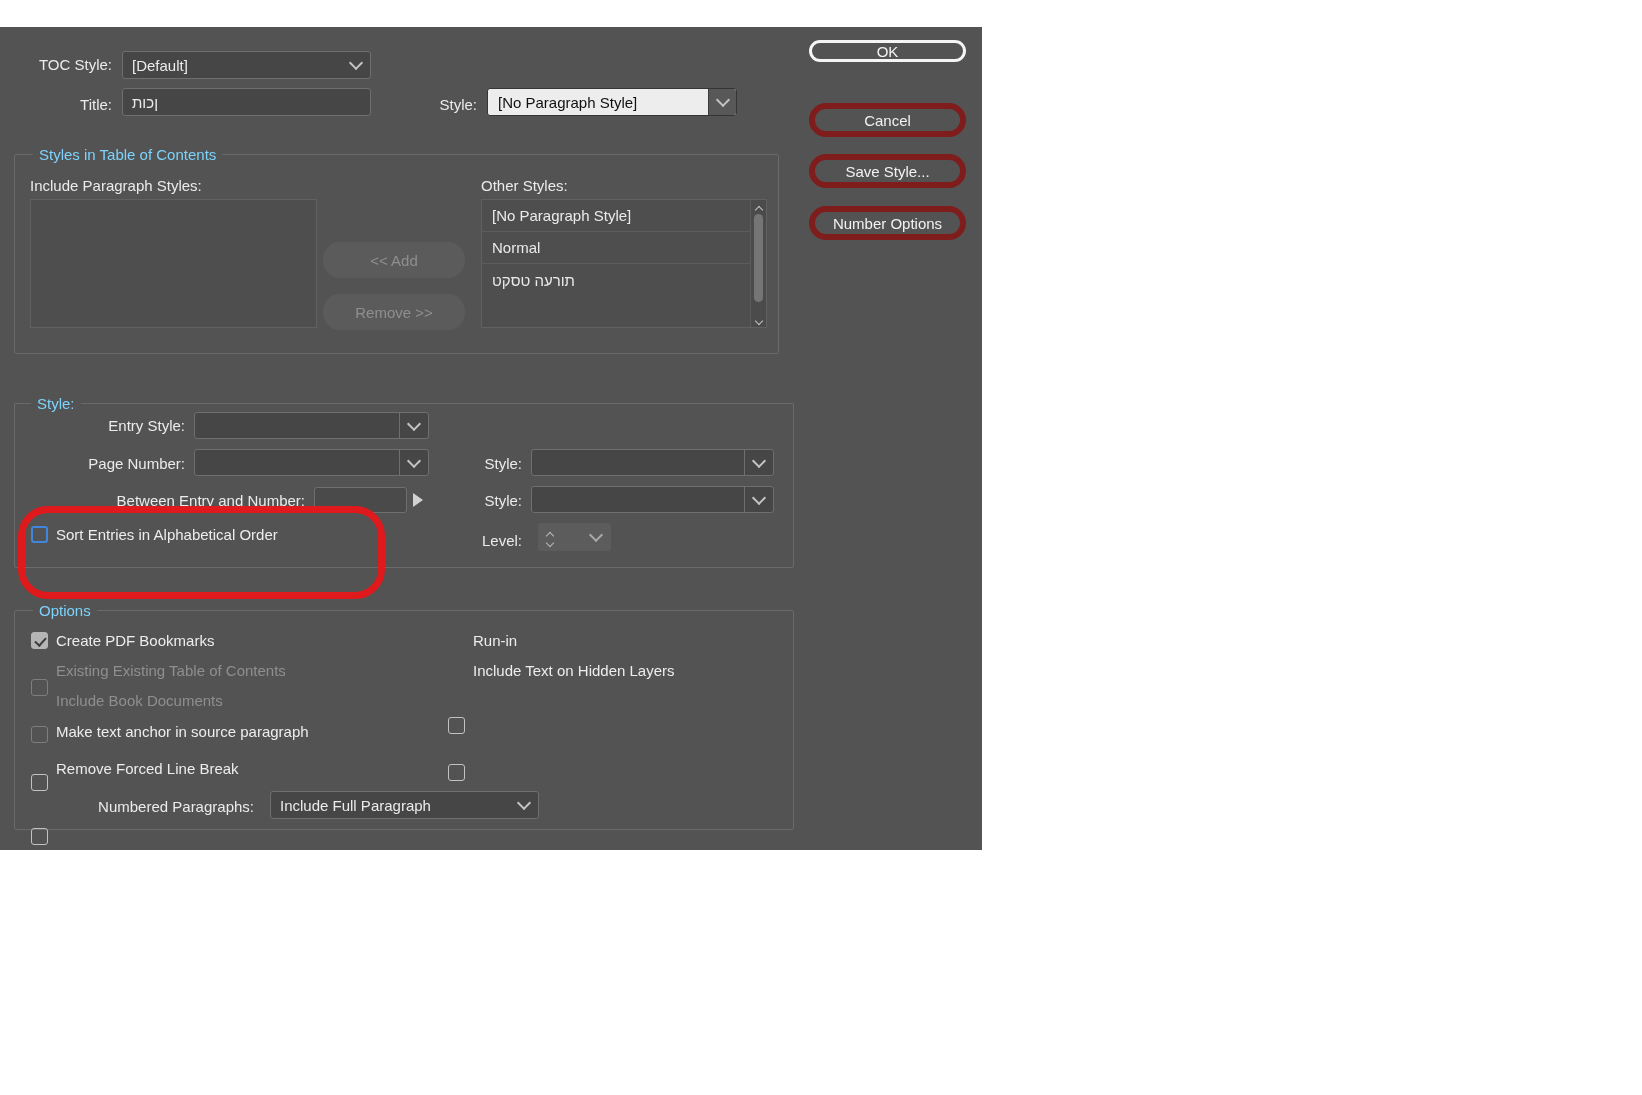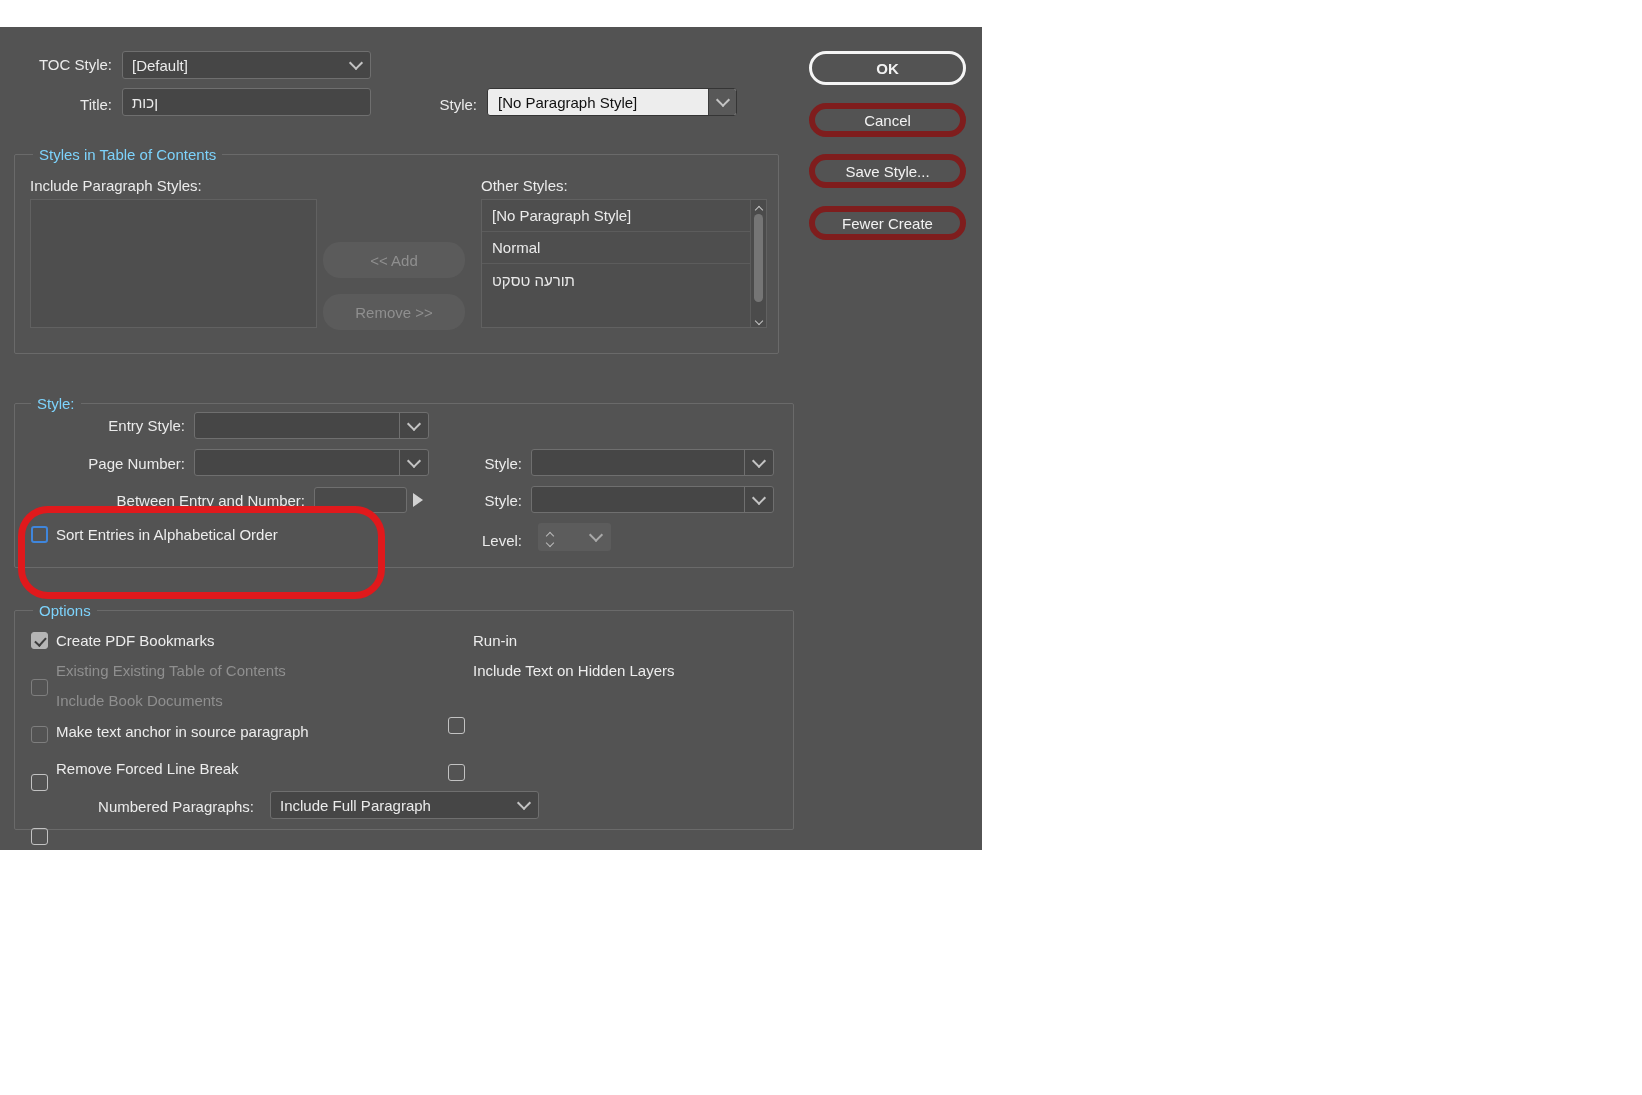--- a/index.html
+++ b/index.html
@@ -101,24 +101,24 @@
 </div>
 
 <div class="abs lbl r" style="left:385px;top:95px;width:92px;">Style:</div>
 <div class="abs combo-light" style="left:487px;top:88px;width:250px;height:28px;">
   <div class="val">[No Paragraph Style]</div>
   <div class="arrow">
       <span class="chev"></span>
     </div>
 </div>
 
-<div class="abs pillbtn primary" style="left:809px;top:51px;width:157px;height:34px;font-weight:bold;">OK</div>
+<div class="abs pillbtn primary" style="left:809px;top:40px;width:157px;height:22px;">OK</div>
 <div class="abs pillbtn secondary" style="left:809px;top:103px;width:157px;height:34px;">Cancel</div>
 <div class="abs pillbtn secondary" style="left:809px;top:154px;width:157px;height:34px;">Save Style...</div>
-<div class="abs pillbtn secondary" style="left:809px;top:206px;width:157px;height:34px;">Fewer Create</div>
+<div class="abs pillbtn secondary" style="left:809px;top:206px;width:157px;height:34px;">Number Options</div>
 
 <div class="abs group" style="left:14px;top:154px;width:765px;height:200px;">
   <div class="glabel" style="left:18px;">Styles in Table of Contents</div>
 
   <div class="abs lbl" style="left:15px;top:21px;">Include Paragraph Styles:</div>
   <div class="abs listbox" style="left:15px;top:44px;width:287px;height:129px;"></div>
 
   <div class="abs pillbtn disabled" style="left:308px;top:87px;width:142px;height:36px;">&lt;&lt; Add</div>
   <div class="abs pillbtn disabled" style="left:308px;top:139px;width:142px;height:36px;">Remove &gt;&gt;</div>
 

